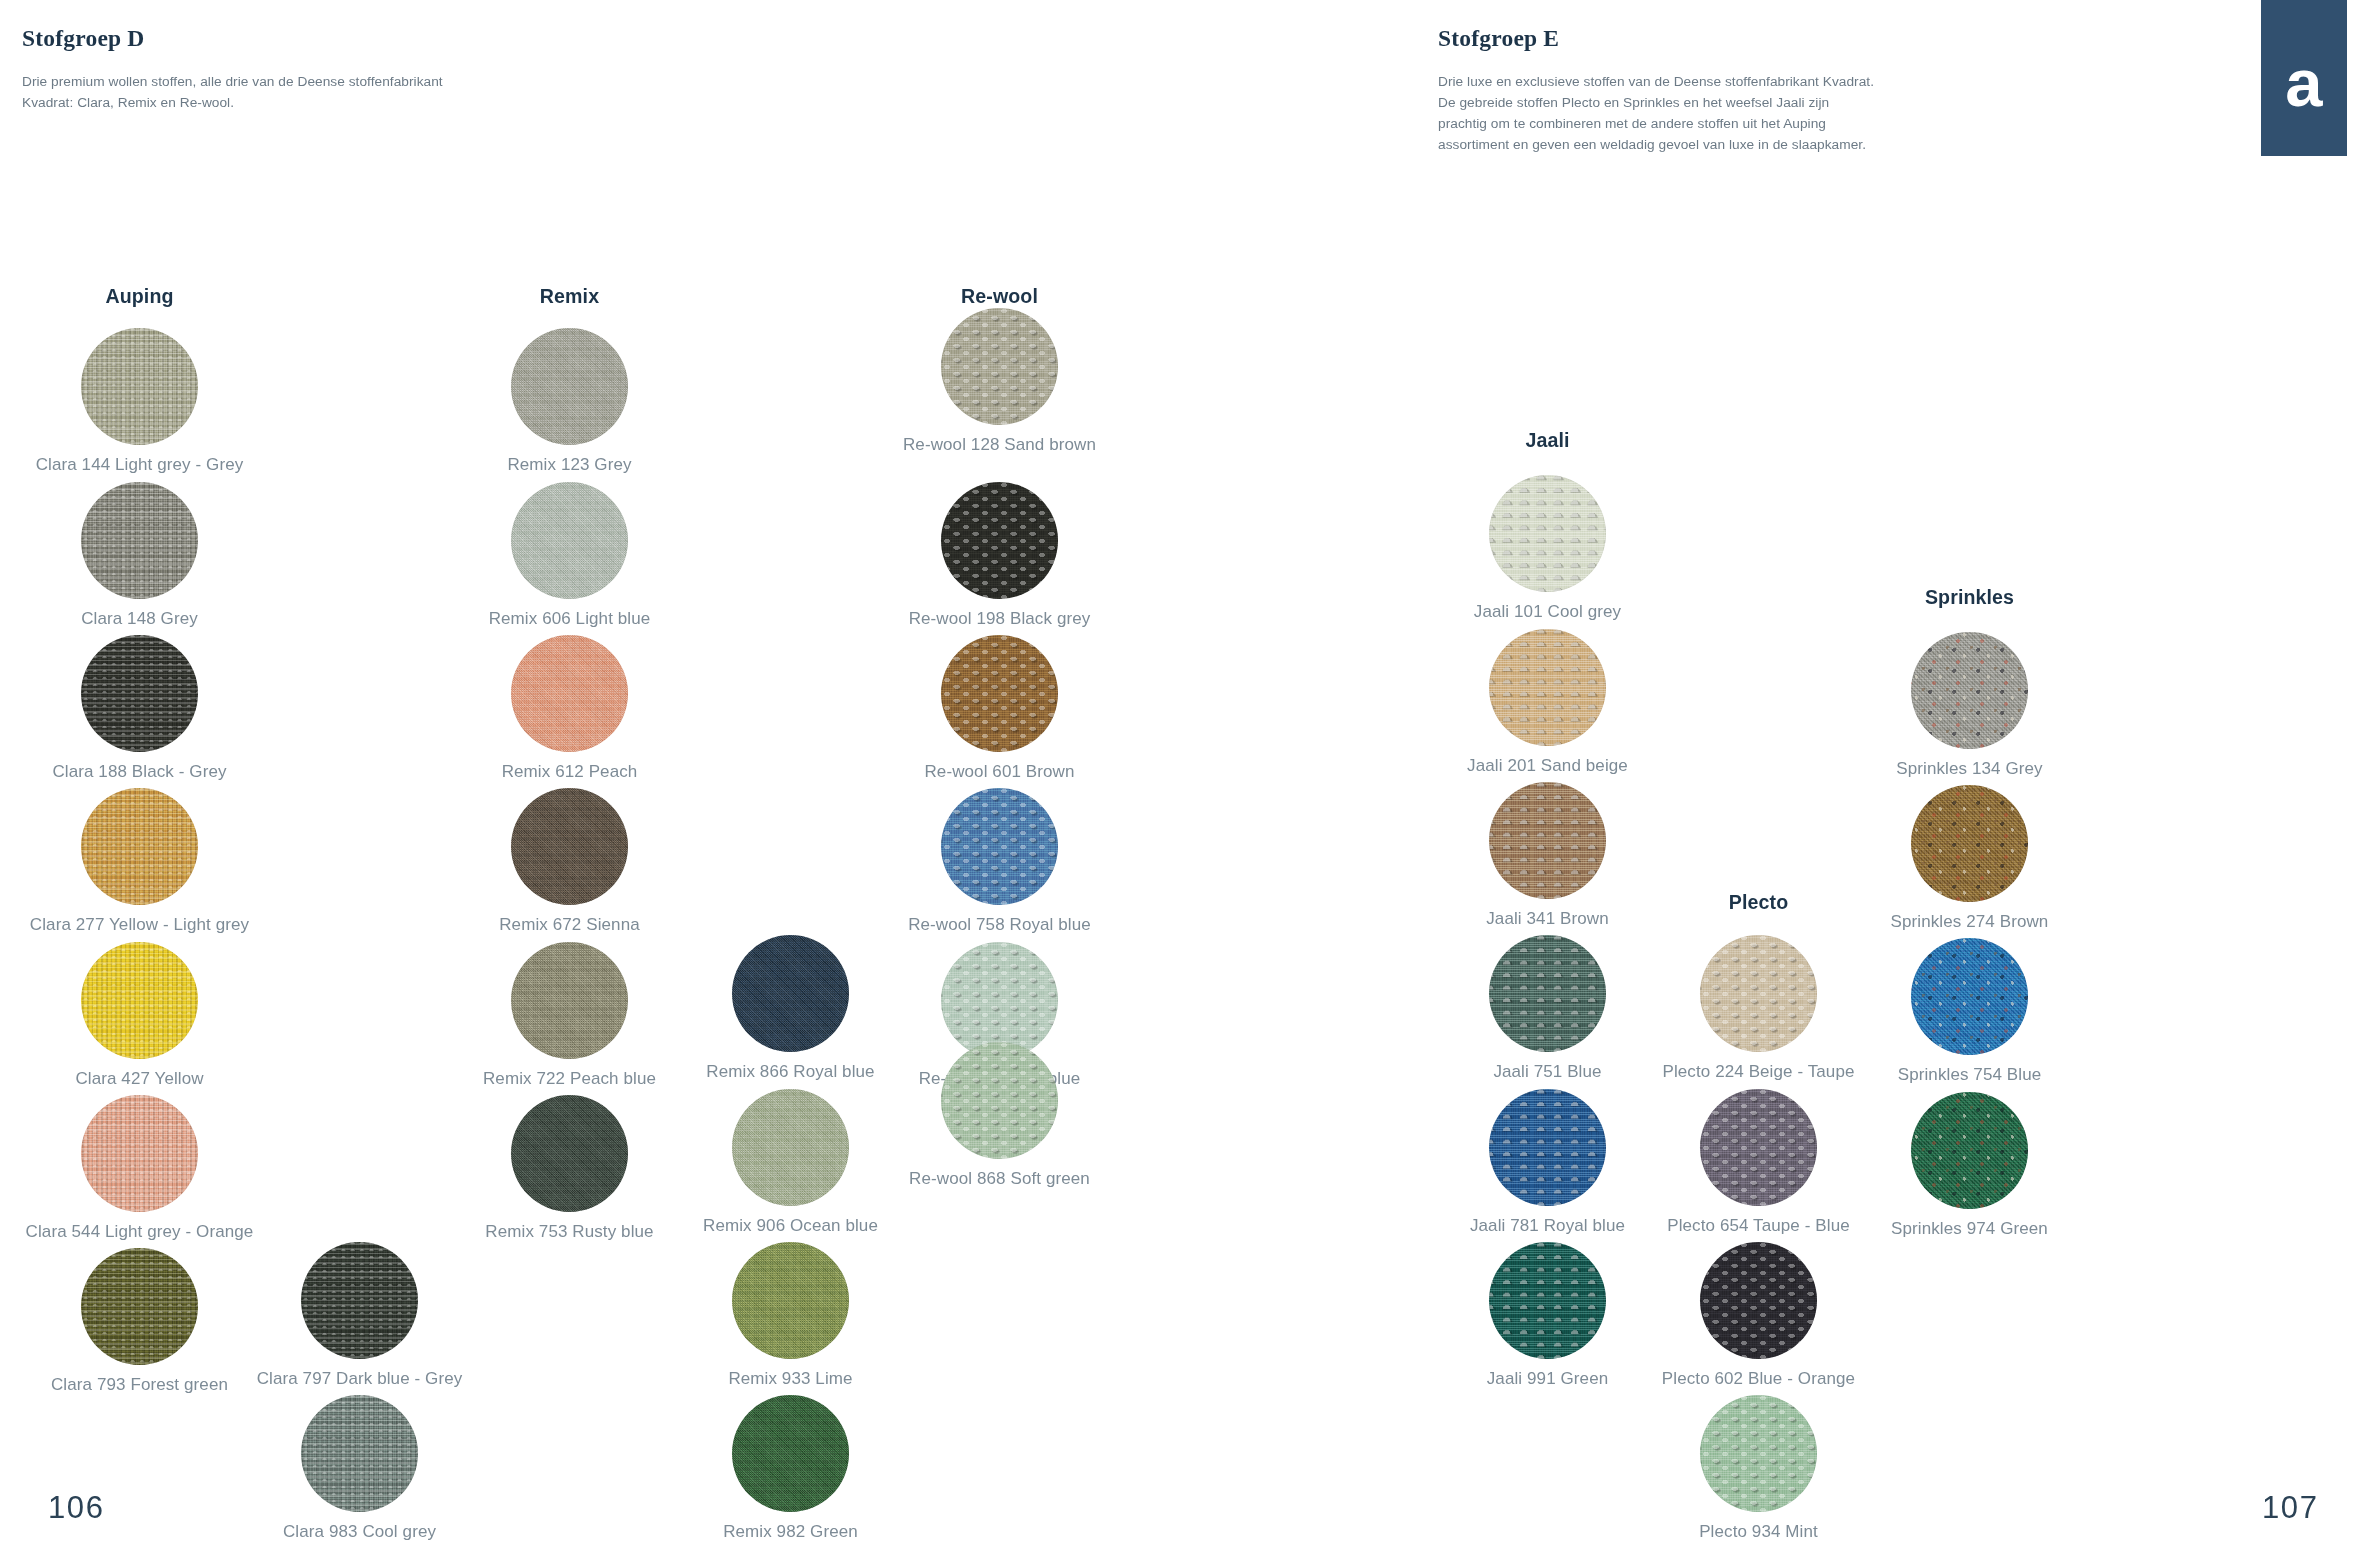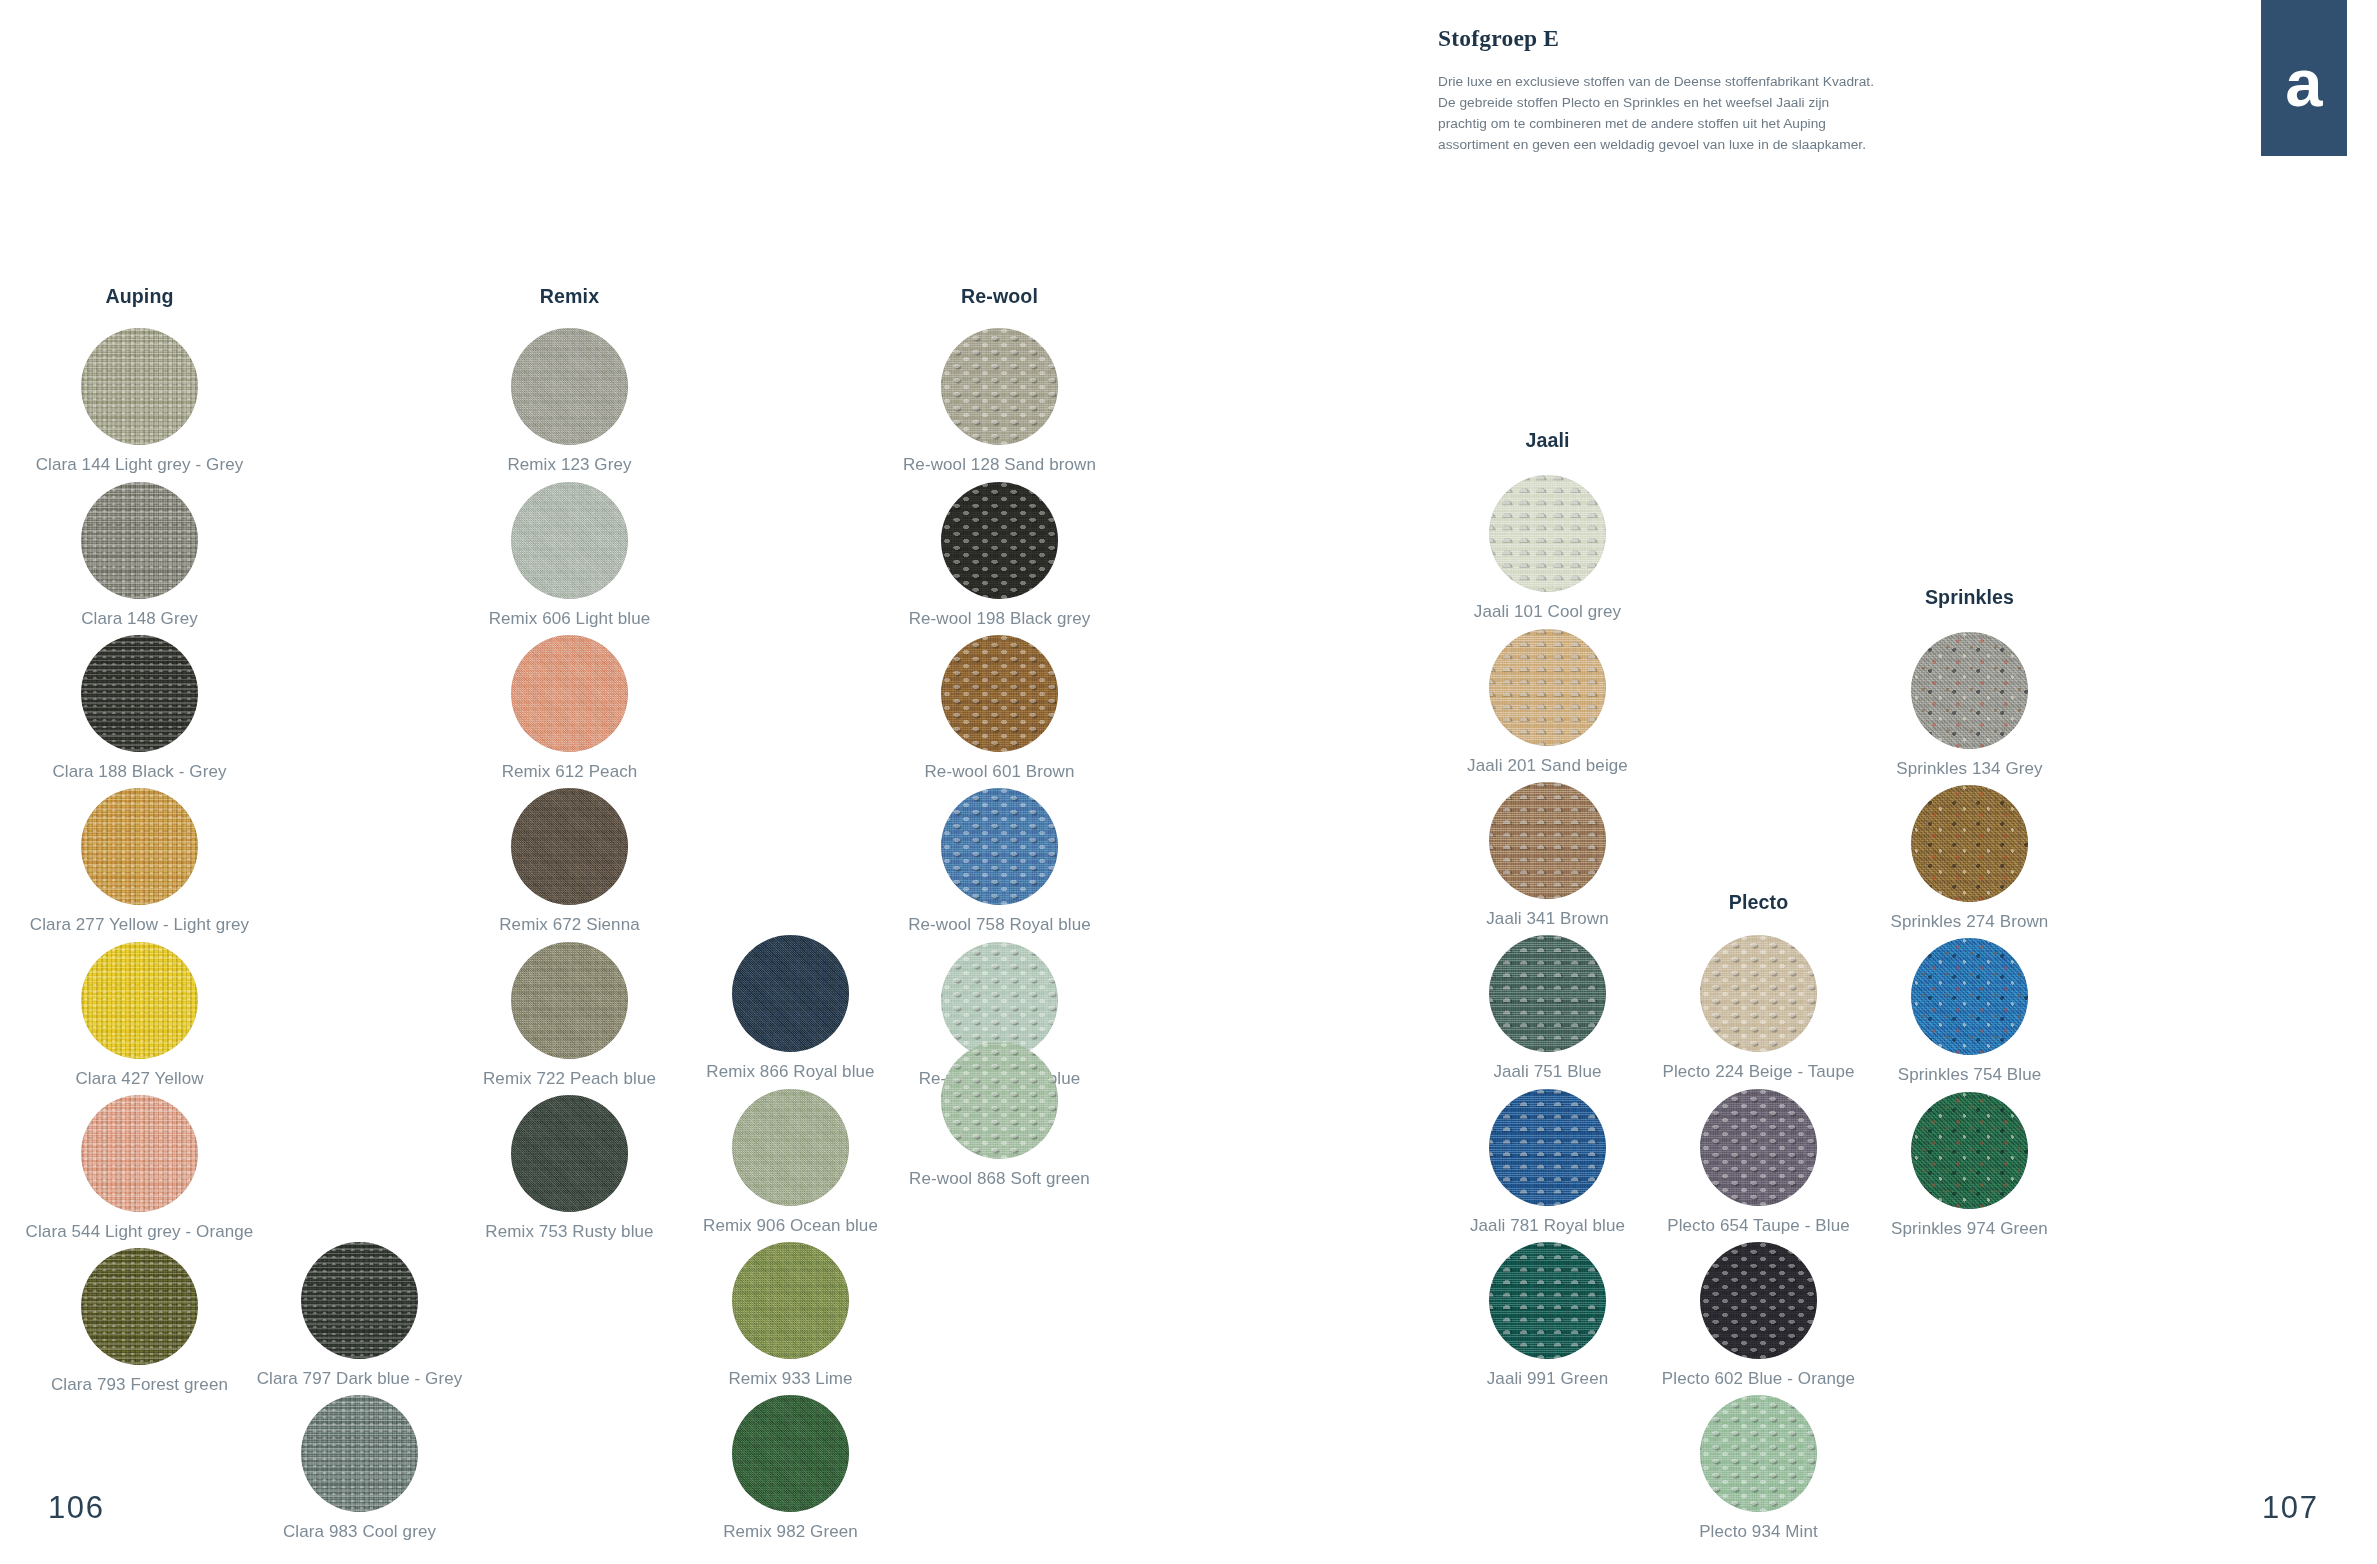--- a/index.html
+++ b/index.html
@@ -188,20 +188,24 @@
   }
   .pn-left  { left: 48px;  top: 1490px; }
 </style>
 </head>
 <body>
 
 <div class="spread">
 
   <div class="page page-left">
 
+    <div class="group-head" style="left:22px; top:25px; width:438px;">
+      <div class="group-title">Stofgroep D</div>
+      <div class="group-desc">Drie premium wollen stoffen, alle drie van de Deense stoffenfabrikant Kvadrat: Clara, Remix en Re-wool.</div>
+    </div>
 
     <div class="page-number pn-left">106</div>
   </div>
 
   <div class="page page-right">
 
     <div class="group-head" style="left:30px; top:25px; width:438px;">
       <div class="group-title">Stofgroep E</div>
       <div class="group-desc">Drie luxe en exclusieve stoffen van de Deense stoffenfabrikant Kvadrat. De gebreide stoffen Plecto en Sprinkles en het weefsel Jaali zijn prachtig om te combineren met de andere stoffen uit het Auping assortiment en geven een weldadig gevoel van luxe in de slaapkamer.</div>
     </div>
@@ -287,21 +291,21 @@
       </div>
       <div class="swatch-cell" style="left: 673px; top: 1242px;">
         <div class="swatch-disc tex-fine" style="background-color: rgb(126, 144, 73);"></div>
         <div class="swatch-label">Remix 933 Lime</div>
       </div>
       <div class="swatch-cell" style="left: 673px; top: 1395px;">
         <div class="swatch-disc tex-fine" style="background-color: rgb(44, 92, 49);"></div>
         <div class="swatch-label">Remix 982 Green</div>
       </div>
       <div class="fam-title" style="position: absolute; left: 882px; top: 278px; width: 235px;">Re-wool</div>
-      <div class="swatch-cell" style="left: 882px; top: 328px;">
+      <div class="swatch-cell" style="left: 882px; top: 308px;">
         <div class="swatch-disc tex-loop" style="background-color: rgb(169, 167, 148);"></div>
         <div class="swatch-label">Re-wool 128 Sand brown</div>
       </div>
       <div class="swatch-cell" style="left: 882px; top: 482px;">
         <div class="swatch-disc tex-loop" style="background-color: rgb(43, 44, 39);"></div>
         <div class="swatch-label">Re-wool 198 Black grey</div>
       </div>
       <div class="swatch-cell" style="left: 882px; top: 635px;">
         <div class="swatch-disc tex-loop" style="background-color: rgb(141, 102, 55);"></div>
         <div class="swatch-label">Re-wool 601 Brown</div>

